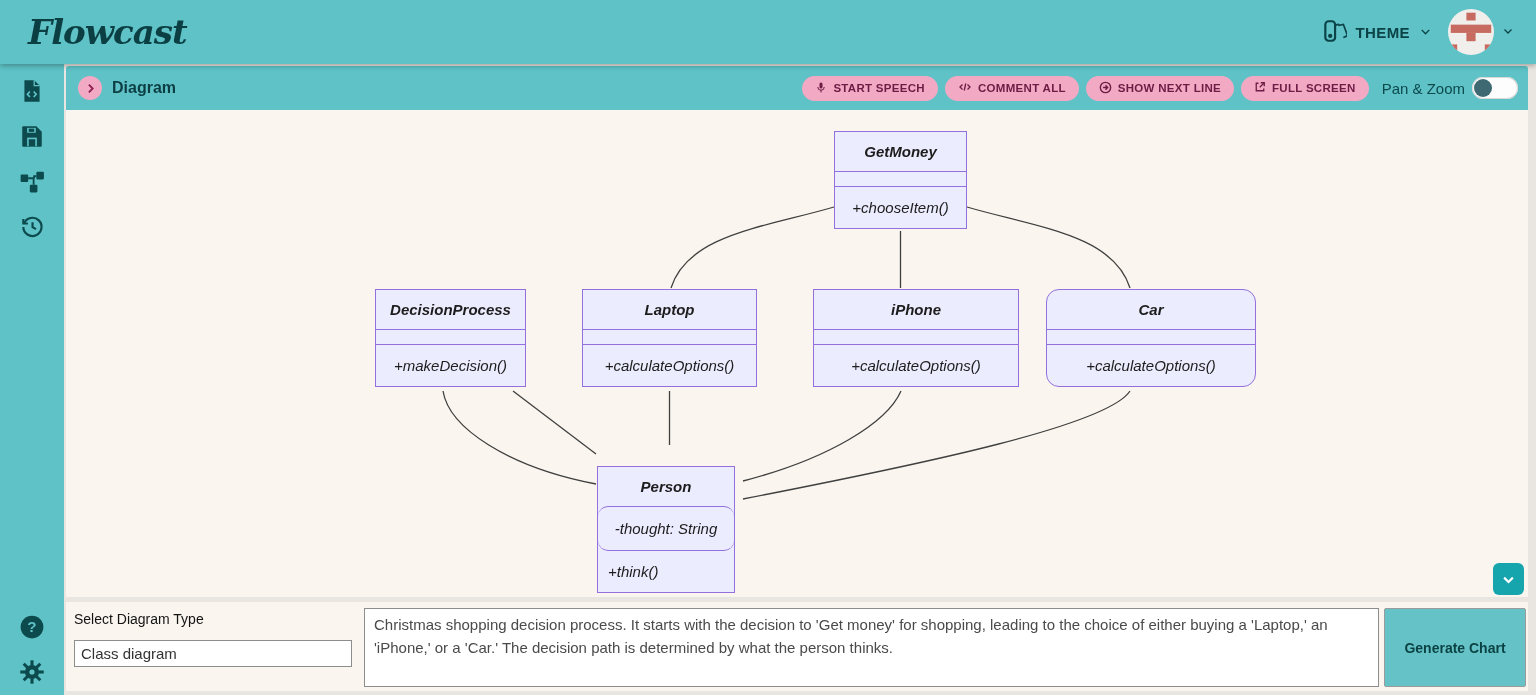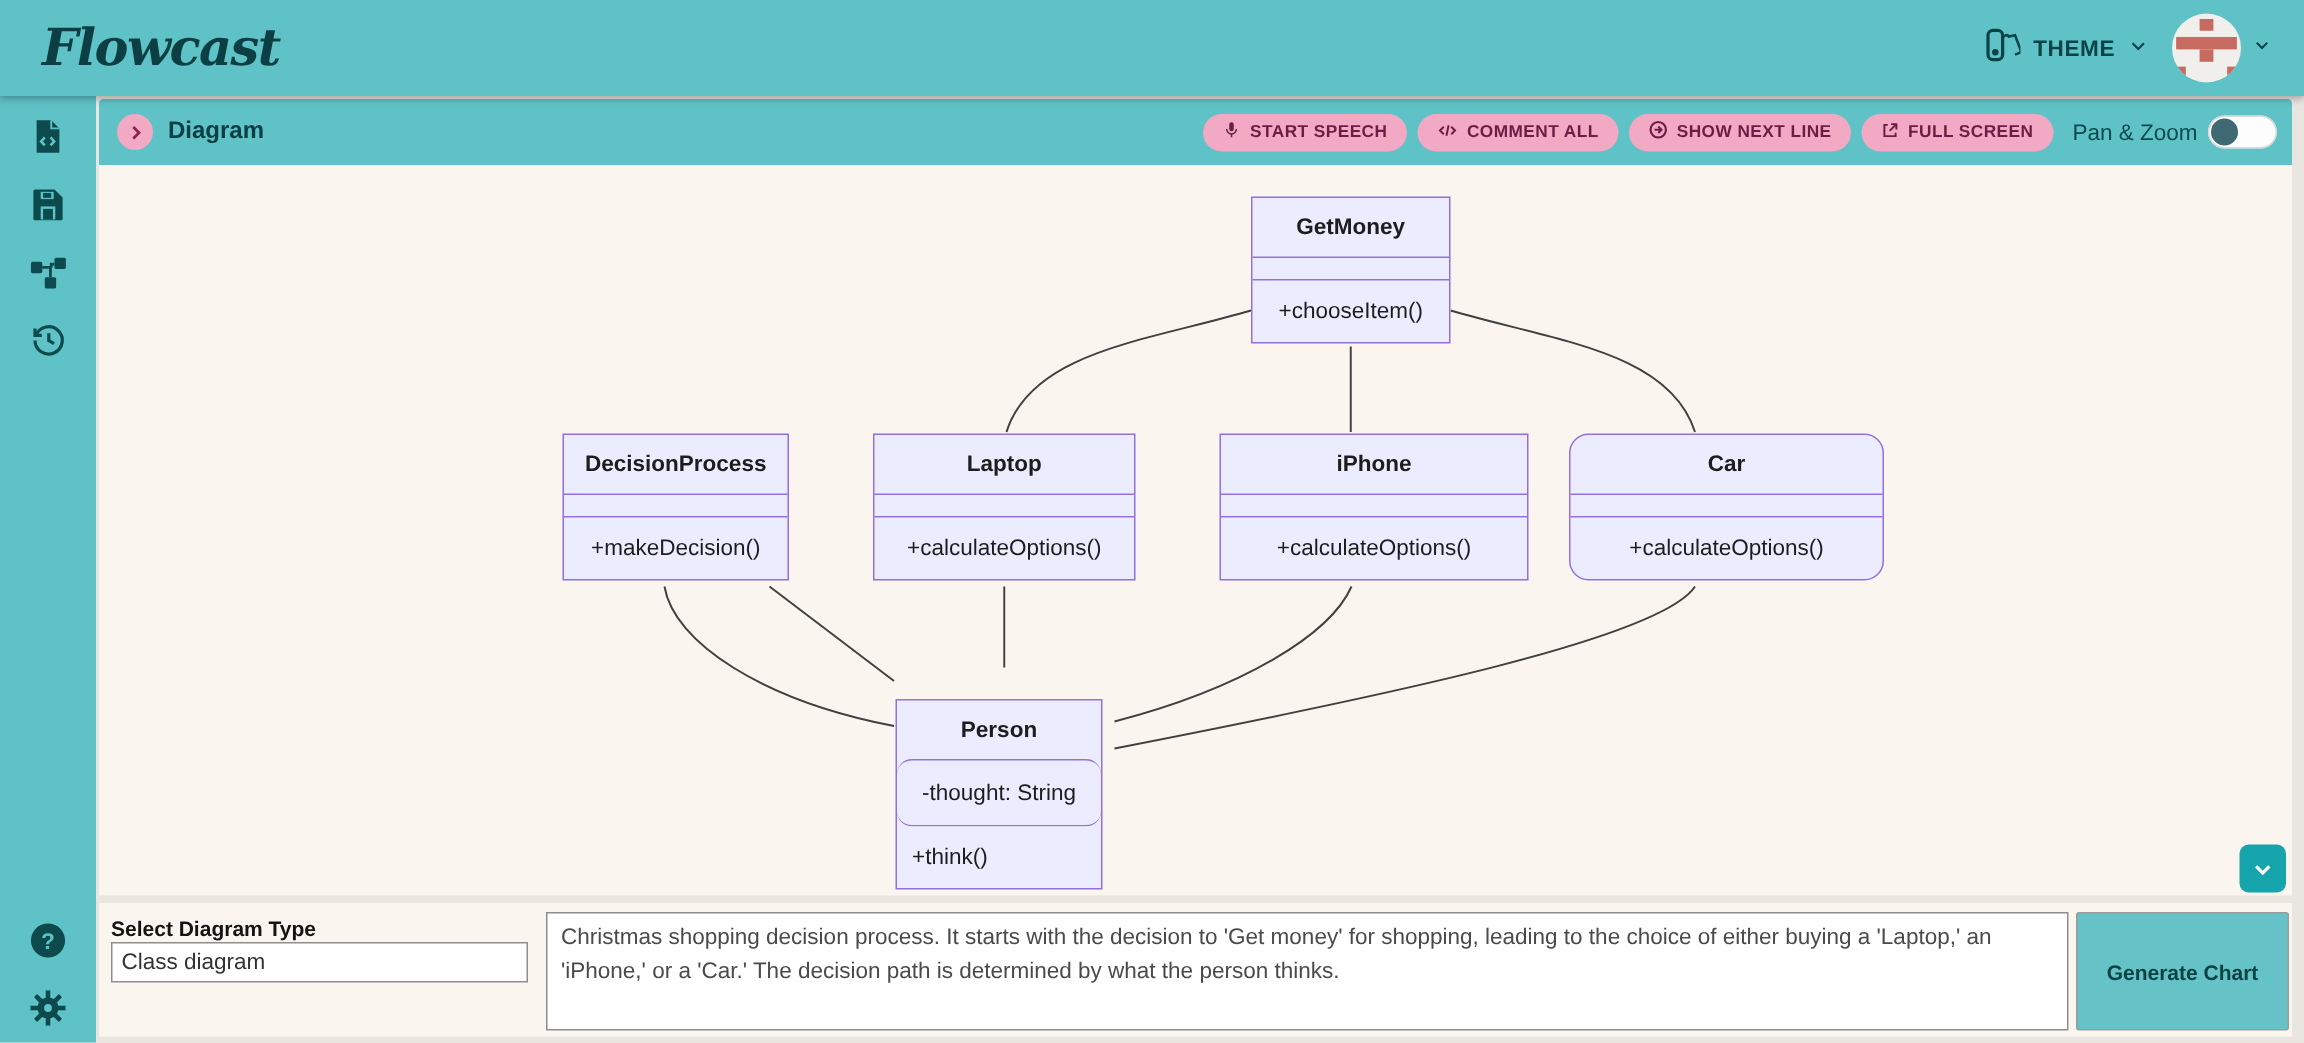--- a/index.html
+++ b/index.html
@@ -33,34 +33,34 @@
   .bar-right { margin-left:auto; display:flex; align-items:center; gap:7px; }
   .pill-btn { background:#f2a9c4; color:#6d1c44; border:none; border-radius:13px; height:25px;
     padding:0 13px; font-family:"Liberation Sans",sans-serif; font-size:11.5px; font-weight:700; letter-spacing:.3px;
     display:flex; align-items:center; gap:6px; cursor:pointer; }
   .pill-btn svg { flex:0 0 auto; }
   .panzoom-label { font-size:15px; color:#0c4a4d; margin-left:6px; }
   .toggle { width:46px; height:22px; background:#fdfdfd; border-radius:11px; position:relative; cursor:pointer; box-shadow:inset 0 0 0 1px #d8d8d8; }
   .toggle .knob { position:absolute; left:2px; top:2px; width:18px; height:18px; border-radius:50%; background:#3e6872; }
 
   
-  .canvas { flex:1; background:#faf6ef; position:relative; overflow:hidden; }
+  .canvas { flex:1; background:#faf6ef; position:relative; overflow:hidden;font-style:italic; }
   .edges { position:absolute; left:0; top:0; }
   .uml-box { position:absolute; background:#ececff; border:1px solid #9370db; color:#1d1d1d; }
   .uml-title { font-weight:700; font-size:15px; text-align:center; padding:11px 6px; }
   .uml-attrs { border-top:1px solid #9370db; border-bottom:1px solid #9370db; min-height:16px; font-size:15px; text-align:center; }
   .uml-attrs.filled { padding:13px 6px;border-radius:10px; }
   .uml-methods { font-size:15px; text-align:center; padding:12px 6px; }
   .scroll-down-btn { position:absolute; right:4px; bottom:2px; width:31px; height:32px; background:#17a5ad;
     border:none; border-radius:6px; color:#fff; display:flex; align-items:center; justify-content:center; cursor:pointer; }
 
   
   .bottom-panel { height:89px; display:flex; align-items:stretch; background:#faf6ef; }
   .type-col { width:296px; padding:9px 10px 8px 8px; }
-  .type-label { font-size:14px; font-weight:700; color:#141414; margin-bottom:1px; }
+  .type-label { font-size:14px; font-weight:400; color:#141414; margin-bottom:13px; }
   .type-select { width:100%; height:27px; border:1px solid #8d8d8d; background:#fff; font-family:"Liberation Sans",sans-serif;
     font-size:15px; color:#333; padding:1px 6px; border-radius:0; appearance:none; -webkit-appearance:none; }
   .prompt-area { flex:1; margin:6px 2px 4px 2px; border:1px solid #8d8d8d; background:#fff; resize:none;
     font-family:"Liberation Sans",sans-serif; font-size:15px; color:#4a4a4a; line-height:1.55; padding:4px 9px; }
   .generate-btn { width:142px; margin:6px 2px 4px 3px; background:#65c2c6; border:1px solid #9b9b9b; border-radius:2px;
     font-family:"Liberation Sans",sans-serif; font-size:14px; color:#0b4345; font-weight:600; cursor:pointer; }
 </style>
 </head>
 <body>
 

